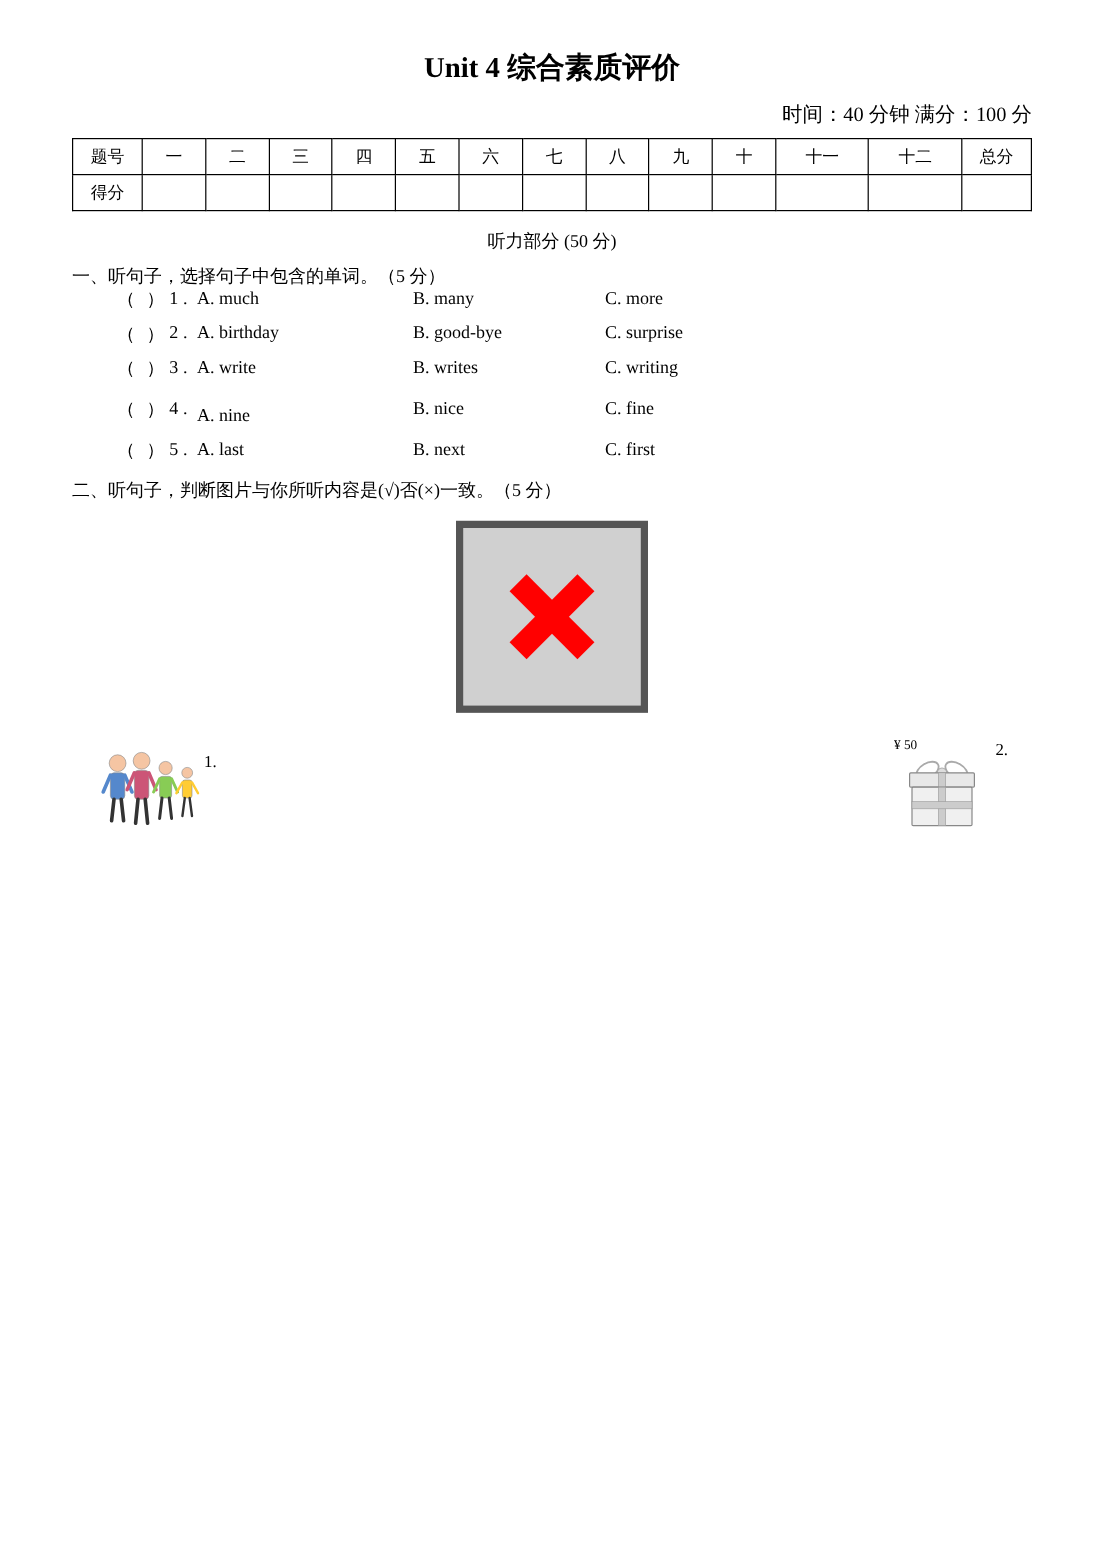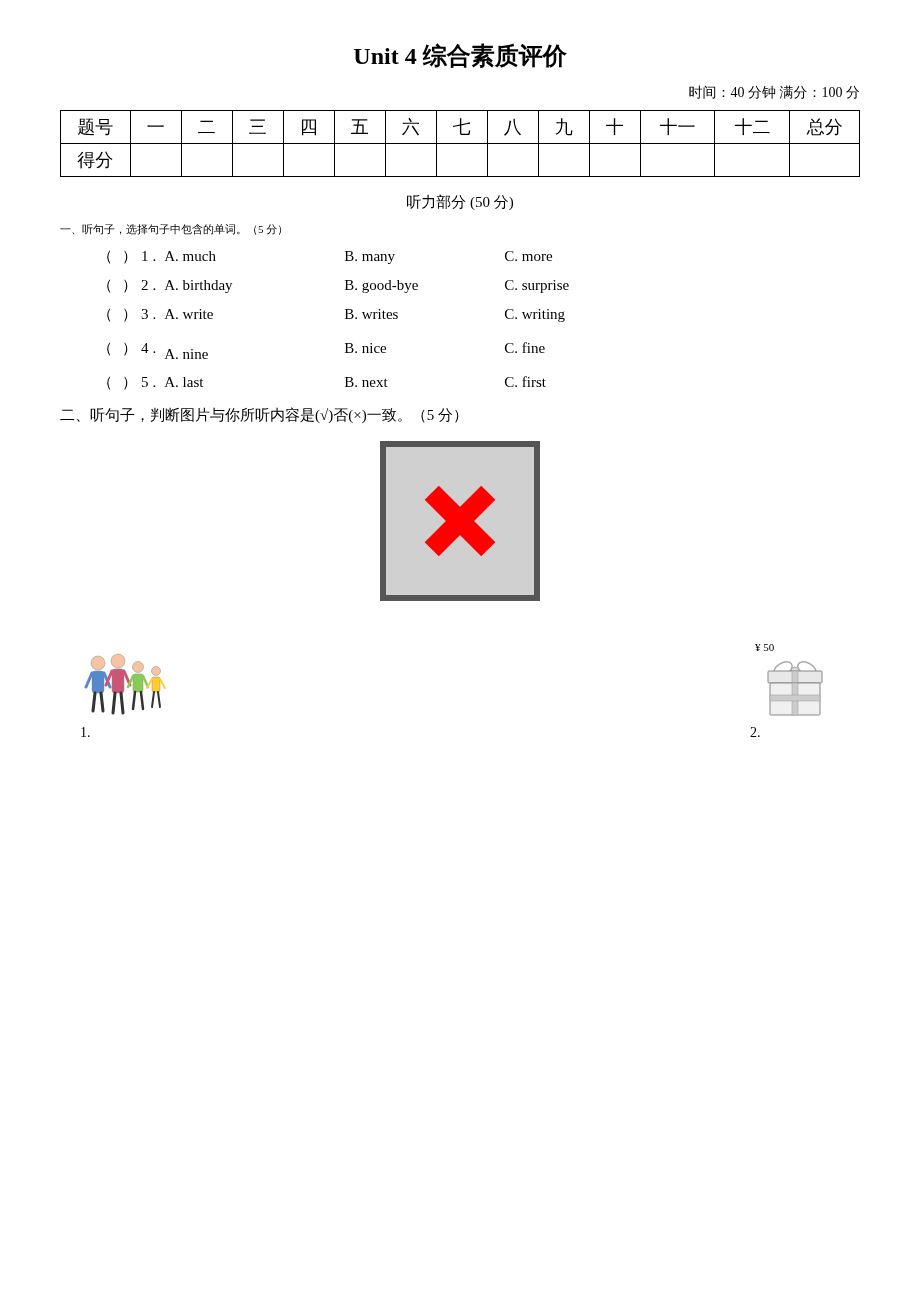--- a/index.html
+++ b/index.html
@@ -17,48 +17,48 @@
       padding: 40px 60px;
     }
     .page-title {
       text-align: center;
       font-size: 24px;
       font-weight: bold;
       margin-bottom: 12px;
     }
     .time-info {
       text-align: right;
-      font-size: 14px;
+      font-size: 17px;
       margin-bottom: 8px;
     }
     table.score-table {
       width: 100%;
       border-collapse: collapse;
       margin-bottom: 16px;
-      font-size: 18px;
+      font-size: 14px;
     }
     table.score-table td {
       border: 1px solid #000;
       text-align: center;
       padding: 4px 2px;
       min-width: 30px;
       height: 30px;
     }
     table.score-table td.label-cell {
       text-align: center;
       font-weight: normal;
     }
     .section-title {
       text-align: center;
       font-size: 15px;
       margin-bottom: 10px;
     }
     .part-title {
-      font-size: 11px;
-      margin-bottom: 10px;
+      font-size: 15px;
+      margin-bottom: 0;
     }
     .question-row {
       display: flex;
       align-items: center;
       margin-bottom: 10px;
       padding-left: 30px;
       font-size: 15px;
     }
     .bracket {
       display: inline-block;
@@ -101,23 +101,22 @@
     }
     .bottom-images {
       display: flex;
       justify-content: space-between;
       width: 100%;
       align-items: flex-end;
       padding: 0 20px;
     }
     .img-item {
       display: flex;
-      flex-direction: column;
+      flex-direction: row;
       align-items: flex-start;
-      margin-top: 20px;
     }
     .img-label {
       font-size: 14px;
       margin-top: 4px;
     }
   </style>
 </head>
 <body>
 
 <div class="page-title">Unit 4  综合素质评价</div>

